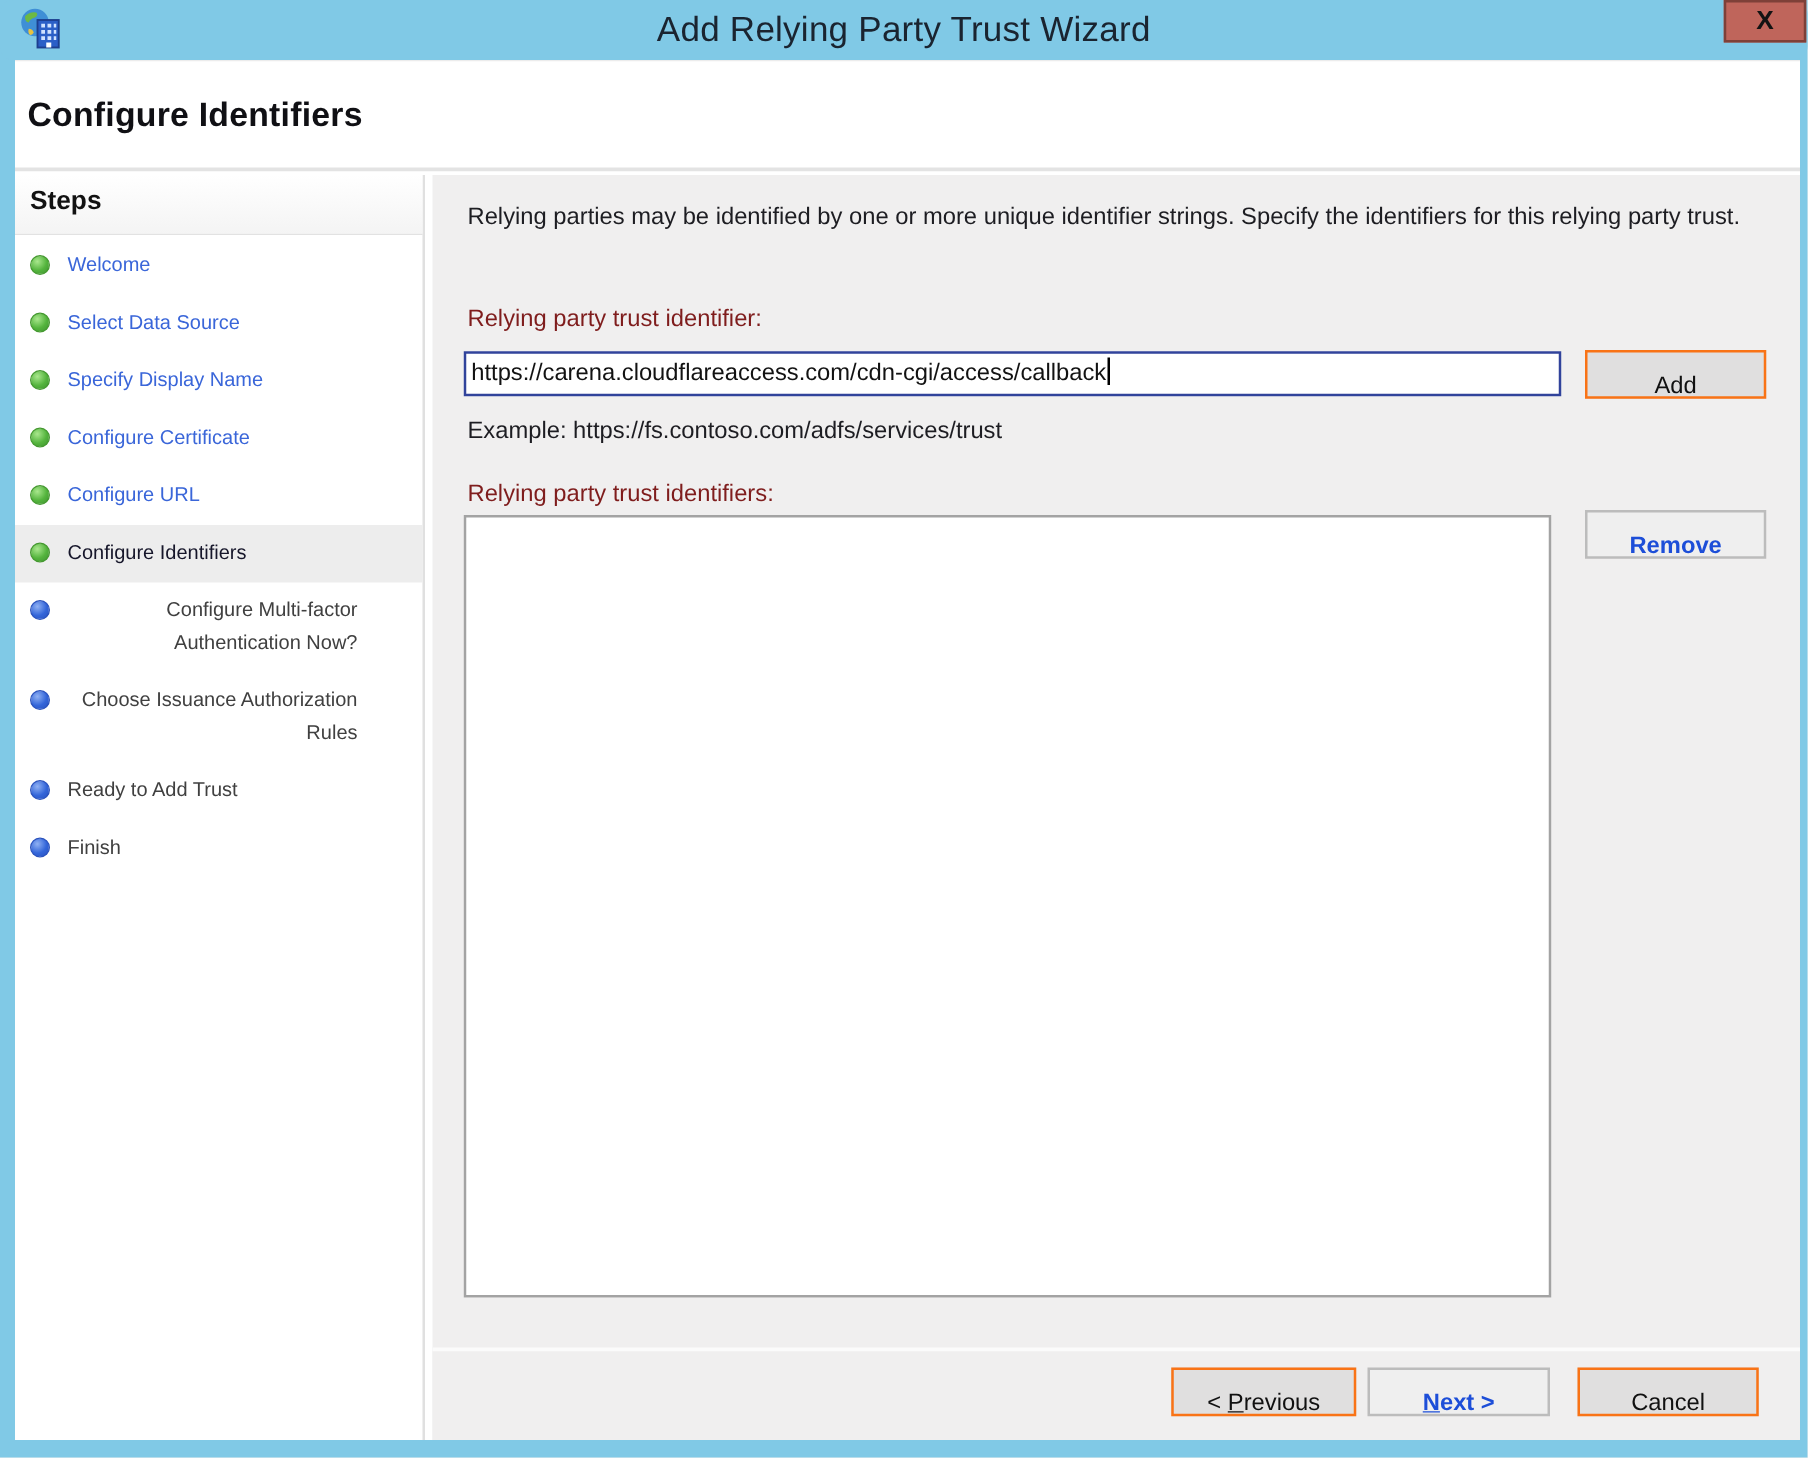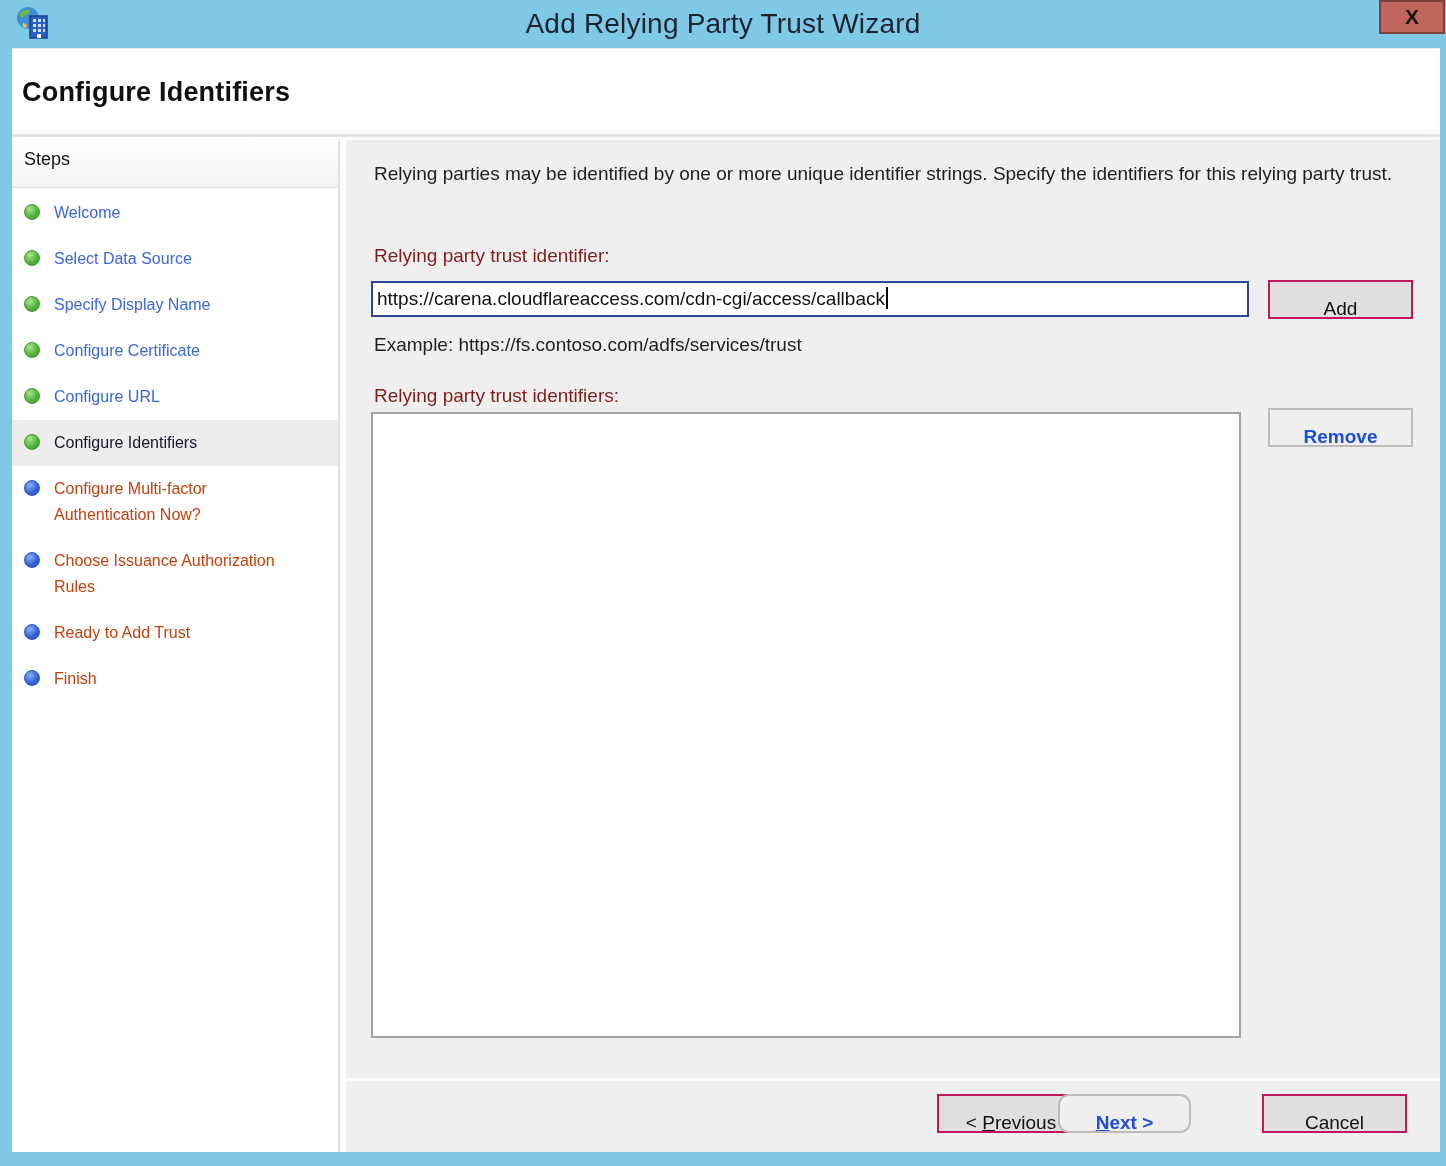--- a/index.html
+++ b/index.html
@@ -41,21 +41,21 @@
   }
   
   .sidebar{
     position:absolute;left:0;top:92px;width:326px;height:1012px;background:#ffffff;
     border-right:2px solid #e0e0e0;box-sizing:content-box;
   }
   .steps-heading{
     height:48px;box-sizing:border-box;padding:9px 0 0 12px;
     background:linear-gradient(#ffffff,#f4f4f4);
     border-bottom:1px solid #e2e2e2;
-    font-size:18px;font-weight:normal;color:#121212;
+    font-size:21px;font-weight:bold;color:#121212;
   }
   .steps-list{padding-top:2px;}
   .step-item{
     display:flex;align-items:flex-start;
     padding:10px 6px 10px 12px;cursor:default;
   }
   .step-item .bullet{
     flex:0 0 16px;width:16px;height:16px;border-radius:50%;
     margin-top:4px;margin-right:14px;box-sizing:border-box;
   }
@@ -67,21 +67,21 @@
   .step-item.pending .bullet{
     background:radial-gradient(circle at 35% 30%, #90b1f3, #3365d9 55%, #2a52bd);
     border:1px solid #2a52bd;
   }
   .step-label{
     font-size:16px;line-height:26px;max-width:232px;
   }
   .step-item.completed .step-label{color:#3a66d9;cursor:pointer;}
   .step-item.current{background:#ededed;}
   .step-item.current .step-label{color:#16162a;}
-  .step-item.pending .step-label{color:#c2410c;}
+  .step-item.pending .step-label{color:#404040;text-align:right;}
   
   .content{
     position:absolute;left:334px;top:92px;width:1094px;height:1012px;
     background:#f0efef;
   }
   .intro{
     position:absolute;left:28px;top:20px;width:1024px;
     font-size:19px;line-height:27px;color:#1d1d22;
   }
   .field-label{position:absolute;left:28px;font-size:19px;color:#7f1d1d;}
@@ -103,36 +103,36 @@
   .listbox{
     position:absolute;left:25px;top:272px;width:866px;height:622px;
     background:#ffffff;border:2px solid #a3a3a3;box-sizing:content-box;
     overflow:auto;
   }
   
   .btn{
     position:absolute;height:39px;box-sizing:border-box;
     font-family:"Liberation Sans","DejaVu Sans",sans-serif;
     font-size:19px;text-align:center;
-    background:#e0dfdf;border:2px solid #be185d;color:#111;
+    background:#e0dfdf;border:2px solid #f97316;color:#111;
     padding:16px;cursor:pointer;
   }
   .btn.disabled{
     background:#efefef;border-color:#bcbcbc;color:#1d4ed8;cursor:default;font-weight:bold;
   }
   .btn-add{left:922px;top:140px;width:145px;}
   .btn-remove{left:922px;top:268px;width:145px;}
   .u{text-decoration:underline;}
   
   .footer{
     position:absolute;left:0;bottom:0;width:1094px;height:74px;
     background:#f0efef;border-top:3px solid #fbfbfb;box-sizing:border-box;
   }
   .btn-previous{left:591px;top:13px;width:148px;}
-  .btn-next{left:712px;top:13px;width:133px;border-radius:11px;}
+  .btn-next{left:748px;top:13px;width:146px;}
   .btn-cancel{left:916px;top:13px;width:145px;}
   
 </style>
 </head>
 <body>
 
 <div class="titlebar">
   <span class="app-icon">
     <svg width="38" height="38" viewBox="0 0 38 38">
       <circle cx="14" cy="13" r="11" fill="#3f8fd6"></circle>

